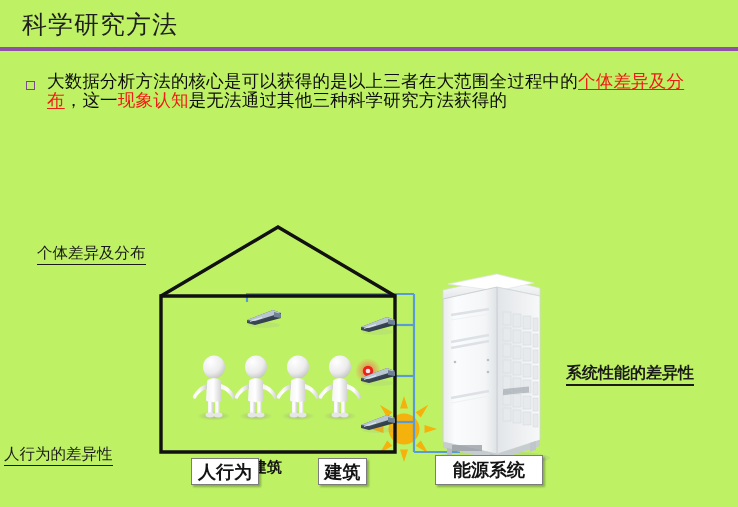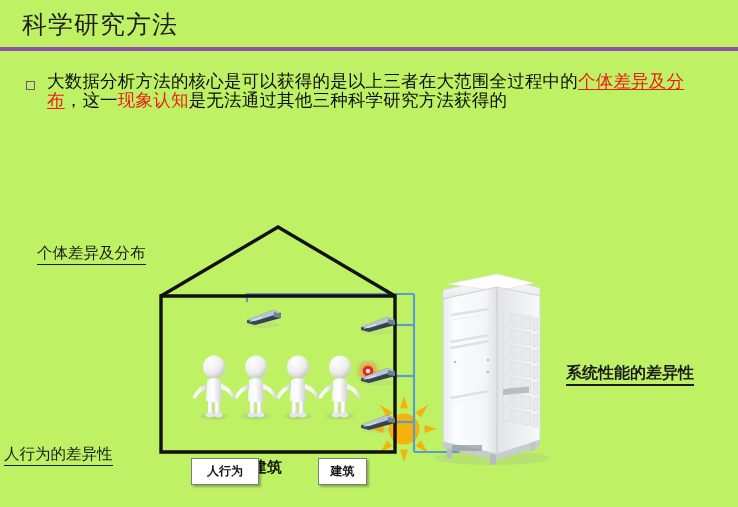--- a/index.html
+++ b/index.html
@@ -123,21 +123,21 @@
   
   .cap-box {
     position: absolute;
     box-sizing: border-box;
     border: 1.4px solid #7d7d7d;
     background: #ffffff;
     box-shadow: 2px 2px 2px rgba(0,0,0,0.28);
     display: flex;
     align-items: center;
     justify-content: center;
-    font-size: 12px;
+    font-size: 18px;
     font-weight: bold;
     color: #141414;
     white-space: nowrap;
   }
   #cap-behavior { left: 191px; top: 458px; width: 68px;  height: 27px; }
   #cap-building { left: 318px; top: 458px; width: 49px;  height: 27px; }
   #cap-energy   { left: 435px; top: 455px; width: 108px; height: 30px; }
 </style>
 </head>
 <body>
@@ -385,14 +385,15 @@
 
     <div class="house-tag">建筑</div>
   </div>
 
   <div class="side-label" id="label-thermal">个体差异及分布</div>
   <div class="side-label" id="label-behavior">人行为的差异性</div>
   <div class="side-label bold" id="label-system">系统性能的差异性</div>
 
   <div class="cap-box" id="cap-behavior">人行为</div>
   <div class="cap-box" id="cap-building">建筑</div>
+  <div class="cap-box" id="cap-energy">能源系统</div>
 
 </div>
 
 </body></html>

